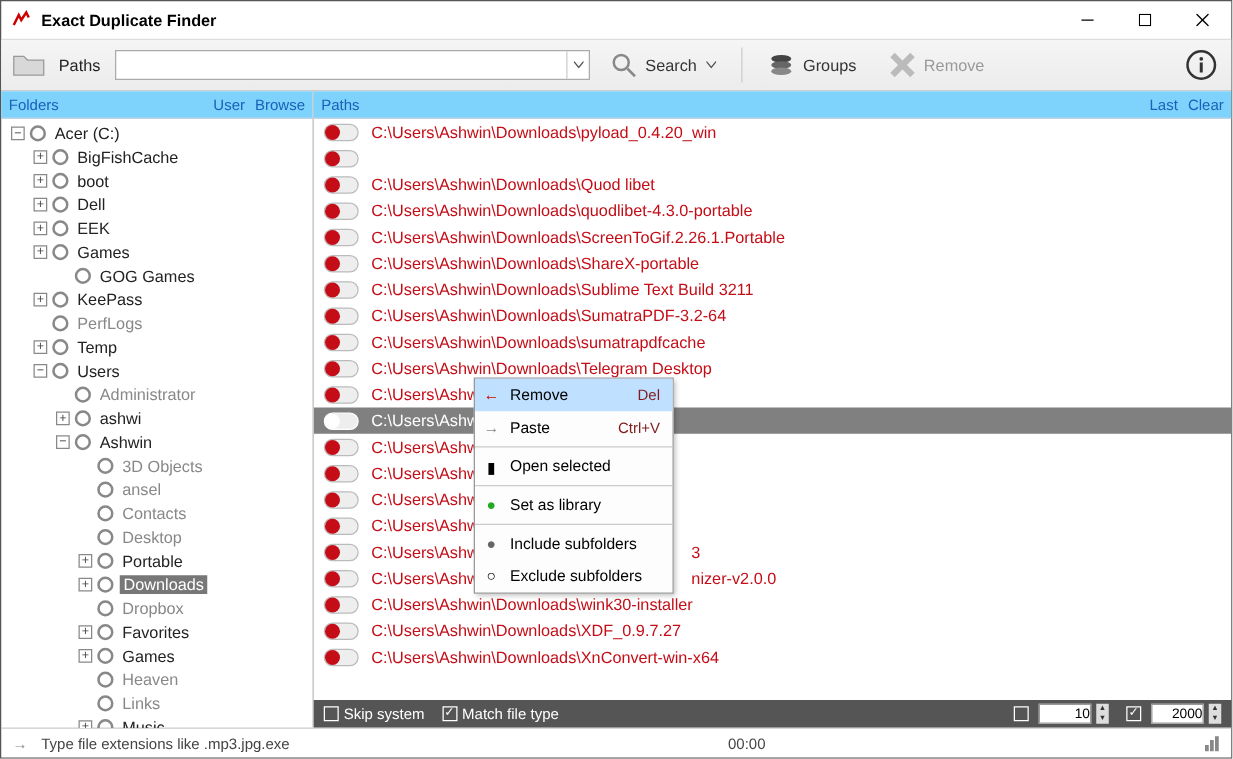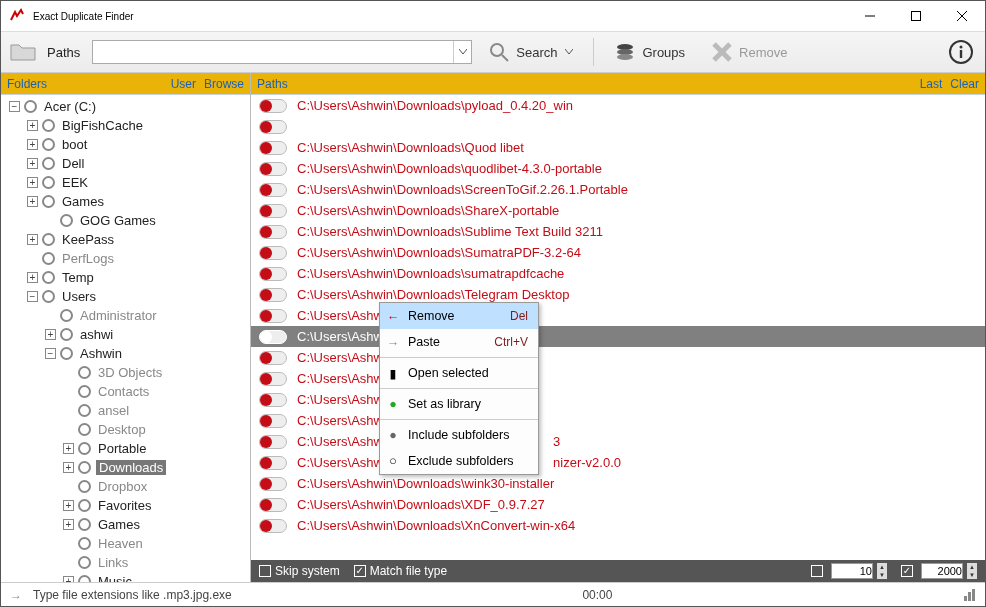--- a/index.html
+++ b/index.html
@@ -1,38 +1,38 @@
 <!DOCTYPE html>
 <html><head>
 <meta charset="utf-8">
 <style>
 * { box-sizing: border-box; margin: 0; padding: 0; font-family: "Segoe UI", Tahoma, sans-serif; }
 html, body { width: 986px; height: 607px; overflow: hidden; background: #fff; }
 .window { width: 986px; height: 607px; border: 1px solid #555; display: flex; flex-direction: column; background: #fff; }
-.titlebar { height: 30px; display: flex; align-items: center; padding: 0 0 0 8px; font-size: 10px; }
+.titlebar { height: 30px; display: flex; align-items: center; padding: 0 0 0 8px; font-size: 13px; font-weight: bold; }
 .titlebar .app-icon { width: 16px; height: 16px; margin-right: 8px; }
 .titlebar .title { flex: 1; }
 .titlebar .win-btn { width: 46px; height: 30px; display: flex; align-items: center; justify-content: center; cursor: default; }
 .titlebar .win-btn svg { width: 10px; height: 10px; }
 .toolbar { height: 42px; background: linear-gradient(#f5f5f5,#ececec); border-top: 1px solid #ddd; border-bottom: 1px solid #ccc; display: flex; align-items: center; padding: 0 8px; gap: 6px; }
 .folder-icon { width: 28px; height: 24px; }
 .paths-label { font-size: 13px; margin: 0 6px 0 4px; color: #222; }
 .paths-combo { flex: 0 0 380px; height: 24px; border: 1px solid #aaa; background: #fff; display: flex; align-items: center; }
 .paths-combo .combo-arrow { margin-left: auto; width: 18px; height: 100%; display: flex; align-items: center; justify-content: center; border-left: 1px solid #ccc; }
 .tb-btn { height: 32px; display: flex; align-items: center; gap: 6px; padding: 0 10px; font-size: 13px; color: #333; border-radius: 2px; }
 .tb-btn .icon { width: 22px; height: 22px; display: flex; align-items: center; justify-content: center; }
 .tb-btn .drop { margin-left: 2px; }
 .tb-sep { width: 1px; height: 28px; background: #ccc; margin: 0 4px; }
 .info-btn { margin-left: auto; width: 32px; height: 32px; display: flex; align-items: center; justify-content: center; }
 
 .panes { flex: 1; display: flex; min-height: 0; }
 .left { flex: 0 0 250px; border-right: 1px solid #bbb; display: flex; flex-direction: column; min-height: 0; }
 .right { flex: 1; display: flex; flex-direction: column; min-height: 0; position: relative; }
 
-.pane-header { height: 22px; background: #eab308; border-bottom: 1px solid #c5d2e0; display: flex; align-items: center; padding: 0 6px; font-size: 12px; color: #1a61b8; }
+.pane-header { height: 22px; background: #7dd3fc; border-bottom: 1px solid #c5d2e0; display: flex; align-items: center; padding: 0 6px; font-size: 12px; color: #1a61b8; }
 .pane-header .ph-title { color: #1a61b8; }
 .pane-header .ph-links { margin-left: auto; display: flex; gap: 8px; }
 .pane-header .ph-links span { color: #1a61b8; cursor: default; }
 
 .tree { flex: 1; overflow: auto; font-size: 13px; padding: 2px 0 2px 4px; color: #222; }
 .tree-row { display: flex; align-items: center; height: 19px; white-space: nowrap; }
 .exp { width: 11px; height: 11px; border: 1px solid #888; display: inline-flex; align-items: center; justify-content: center; font-size: 10px; line-height: 1; margin-right: 4px; color: #444; background: #fff; }
 .exp.blank { border: none; }
 .node-circle { width: 13px; height: 13px; border: 2px solid #888; border-radius: 50%; margin-right: 5px; flex-shrink: 0; }
 .tree-row.selected .label { background: #777; color: #fff; padding: 0 3px; }
@@ -240,26 +240,26 @@
             <span class="label">Ashwin</span>
           </div>
           <div class="tree-row dim" style="padding-left: 58px;">
             <span class="exp blank"></span>
             <span class="node-circle"></span>
             <span class="label">3D Objects</span>
           </div>
           <div class="tree-row dim" style="padding-left: 58px;">
             <span class="exp blank"></span>
             <span class="node-circle"></span>
+            <span class="label">ansel</span>
+          </div>
+          <div class="tree-row dim" style="padding-left: 58px;">
+            <span class="exp blank"></span>
+            <span class="node-circle"></span>
             <span class="label">Contacts</span>
-          </div>
-          <div class="tree-row dim" style="padding-left: 58px;">
-            <span class="exp blank"></span>
-            <span class="node-circle"></span>
-            <span class="label">ansel</span>
           </div>
           <div class="tree-row dim" style="padding-left: 58px;">
             <span class="exp blank"></span>
             <span class="node-circle"></span>
             <span class="label">Desktop</span>
           </div>
           <div class="tree-row" style="padding-left: 58px;">
             <span class="exp">+</span>
             <span class="node-circle"></span>
             <span class="label">Portable</span>

